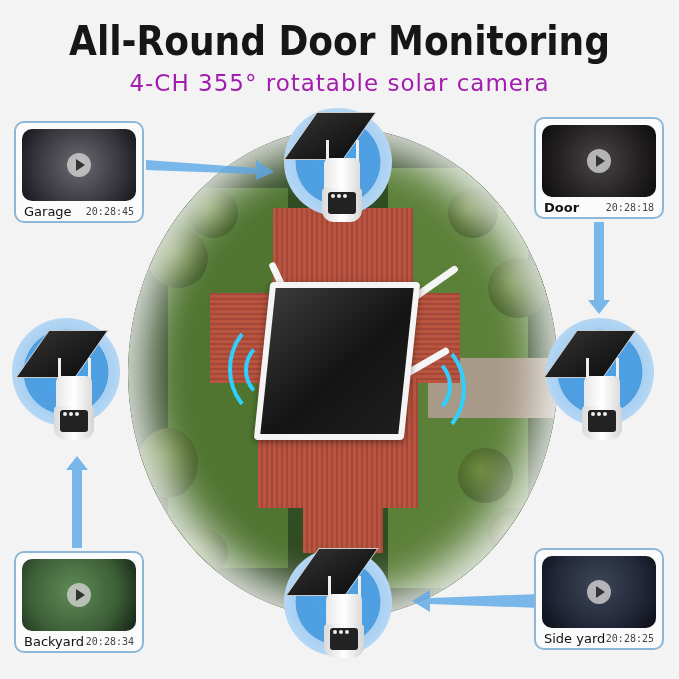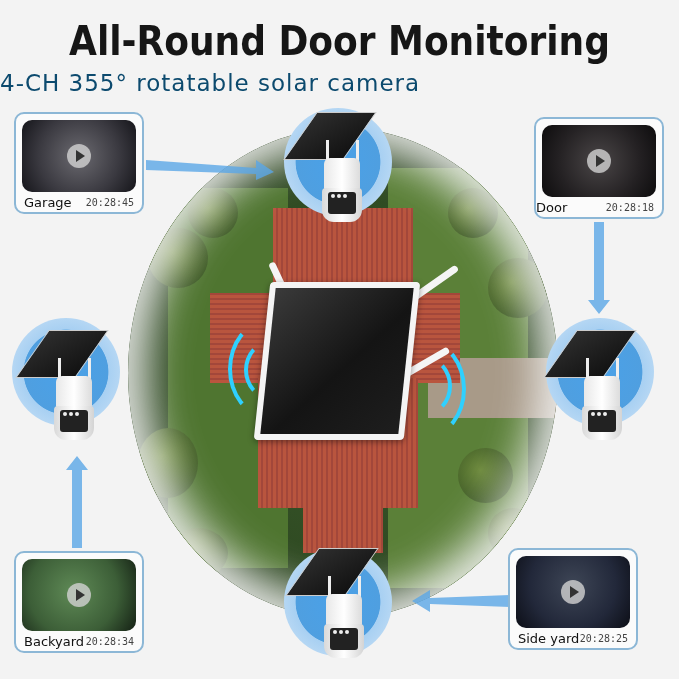--- a/index.html
+++ b/index.html
@@ -1,18 +1,18 @@
 <!DOCTYPE html>
 <html><head>
 <meta charset="utf-8">
 <style>
   html,body{margin:0;padding:0;}
   body{width:679px;height:679px;background:#f3f3f3;position:relative;overflow:hidden;font-family:"DejaVu Sans","Liberation Sans",sans-serif;}
   .title{position:absolute;left:0;right:0;top:18px;text-align:center;font-size:40px;font-weight:bold;color:#161616;letter-spacing:0px;font-family:"DejaVu Sans Condensed","DejaVu Sans",sans-serif;}
-  .subtitle{position:absolute;left:0;right:0;top:70px;font-size:23px;color:#0c4a6e;letter-spacing:1px;}
+  .subtitle{position:absolute;left:0;right:0;top:70px;text-align:center;font-size:23px;color:#a21caf;letter-spacing:1px;}
   
   .aerial{position:absolute;left:128px;top:128px;width:430px;height:490px;border-radius:50%;overflow:hidden;
     background:
       radial-gradient(circle at 50% 50%, #3b5a2c 0%, #2f4a22 60%, #223617 100%);}
   .aerial .fade{position:absolute;inset:0;border-radius:50%;box-shadow:inset 0 0 40px 20px rgba(243,243,243,0.9);}
   .tree{position:absolute;border-radius:50%;background:radial-gradient(circle at 40% 40%,#6d8a3c,#2e4a1e);}
   .lawn{position:absolute;background:#557a33;}
   .roof{position:absolute;background:repeating-linear-gradient(90deg,#b9553e 0 3px,#a3473a 3px 5px);}
   .roof2{position:absolute;background:repeating-linear-gradient(0deg,#b9553e 0 3px,#a3473a 3px 5px);}
   .path{position:absolute;background:#a89a88;}
@@ -135,43 +135,43 @@
 <svg class="arrow" style="left:588px;top:222px" width="22" height="92">
     <polygon points="6,0 16,0 16,78 22,78 11,92 0,78 6,78" fill="#5aa6e6" opacity=".8"></polygon>
   </svg>
 <svg class="arrow" style="left:66px;top:456px" width="22" height="92">
     <polygon points="6,92 16,92 16,14 22,14 11,0 0,14 6,14" fill="#5aa6e6" opacity=".8"></polygon>
   </svg>
 <svg class="arrow" style="left:412px;top:588px" width="128" height="26">
     <polygon points="128,6 18,10 18,2 0,13 18,24 18,16 128,20" fill="#5aa6e6" opacity=".8"></polygon>
   </svg>
 
-<div class="card" style="left:14px;top:112px;">
+<div class="card" style="left:14px;top:121px;">
   <div class="thumb" style="background:radial-gradient(circle at 50% 50%,#6b6a70,#3a3940 60%,#15151a);">
     <div class="play"></div>
   </div>
   <span class="label">Garage</span>
   <span class="time">20:28:45</span>
 </div>
 
 <div class="card" style="left:534px;top:117px;">
   <div class="thumb" style="background:radial-gradient(circle at 50% 50%,#4a4647,#242123 60%,#0d0c0d);">
     <div class="play"></div>
   </div>
-  <span class="label" style="left:0;">Door</span>
+  <span class="label" style="left:8px;font-weight:bold;">Door</span>
   <span class="time">20:28:18</span>
 </div>
 
 <div class="card" style="left:14px;top:551px;">
   <div class="thumb" style="background:radial-gradient(circle at 45% 45%,#5f8a56,#3c5e37 60%,#142014);">
     <div class="play"></div>
   </div>
   <span class="label">Backyard</span>
   <span class="time">20:28:34</span>
 </div>
 
-<div class="card" style="left:508px;top:548px;">
+<div class="card" style="left:534px;top:548px;">
   <div class="thumb" style="background:radial-gradient(circle at 50% 40%,#3e4656,#22283a 60%,#0c0e16);">
     <div class="play"></div>
   </div>
   <span class="label">Side yard</span>
   <span class="time">20:28:25</span>
 </div>
 
 </body></html>

